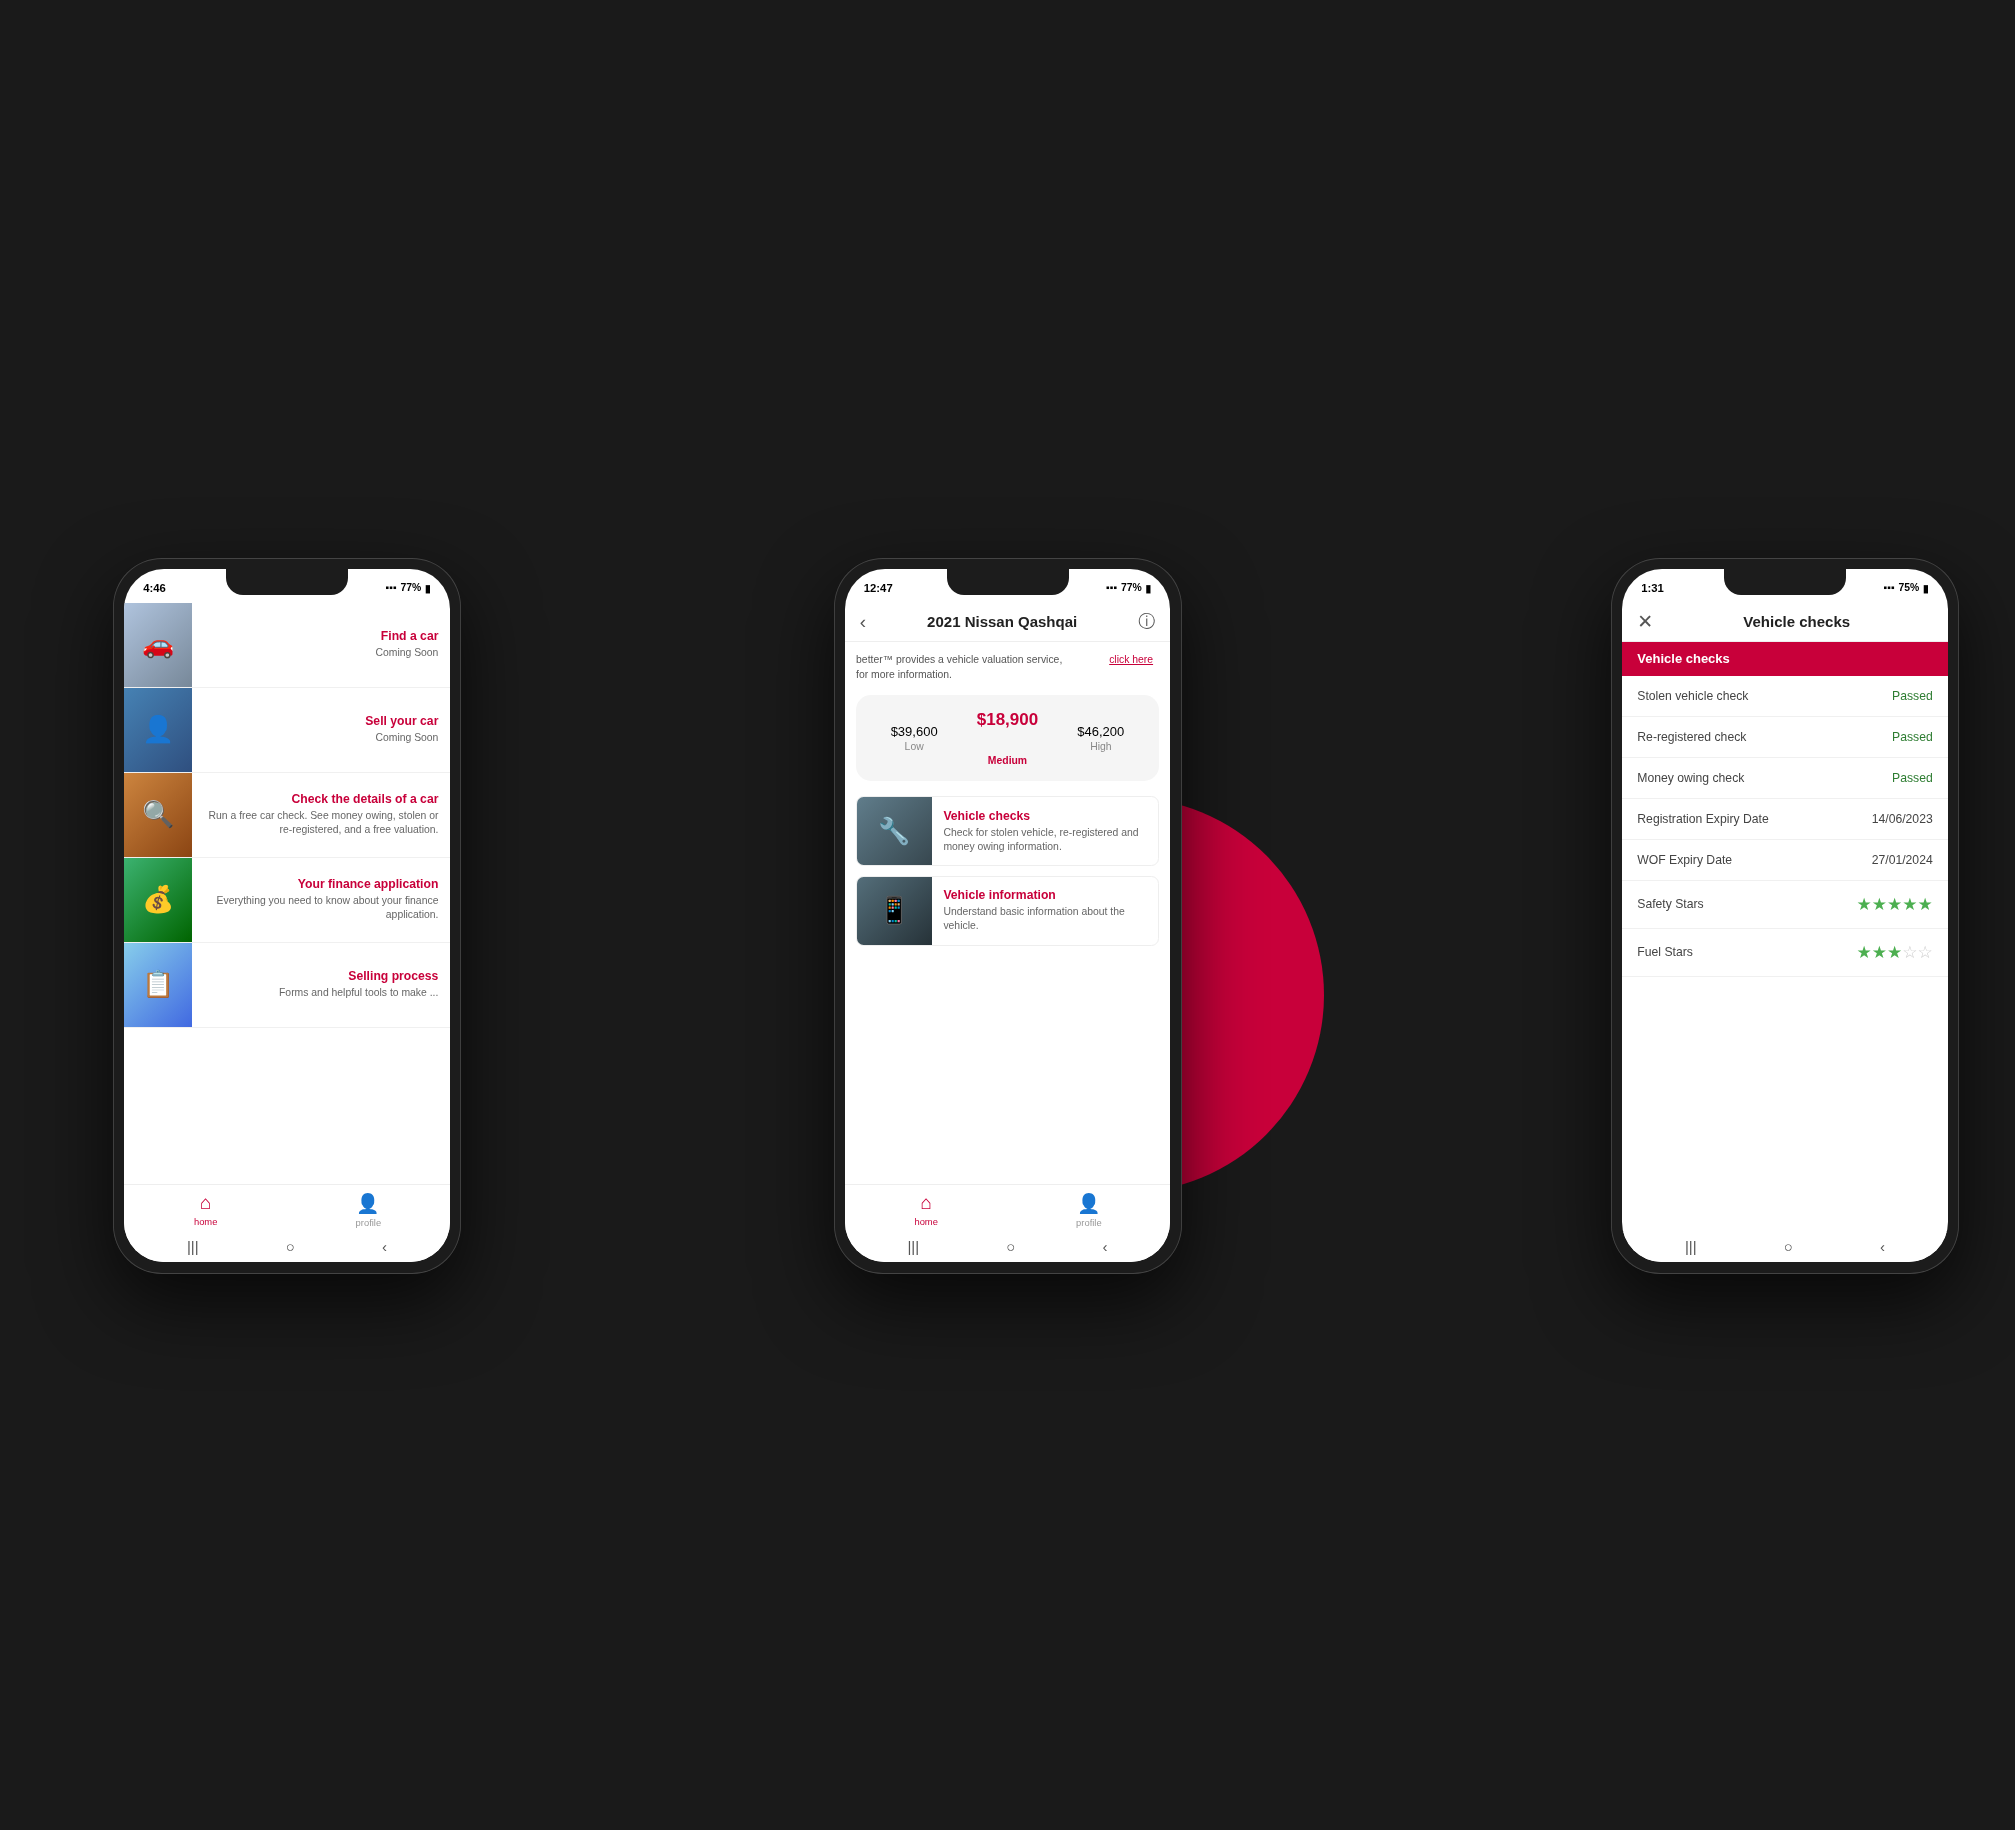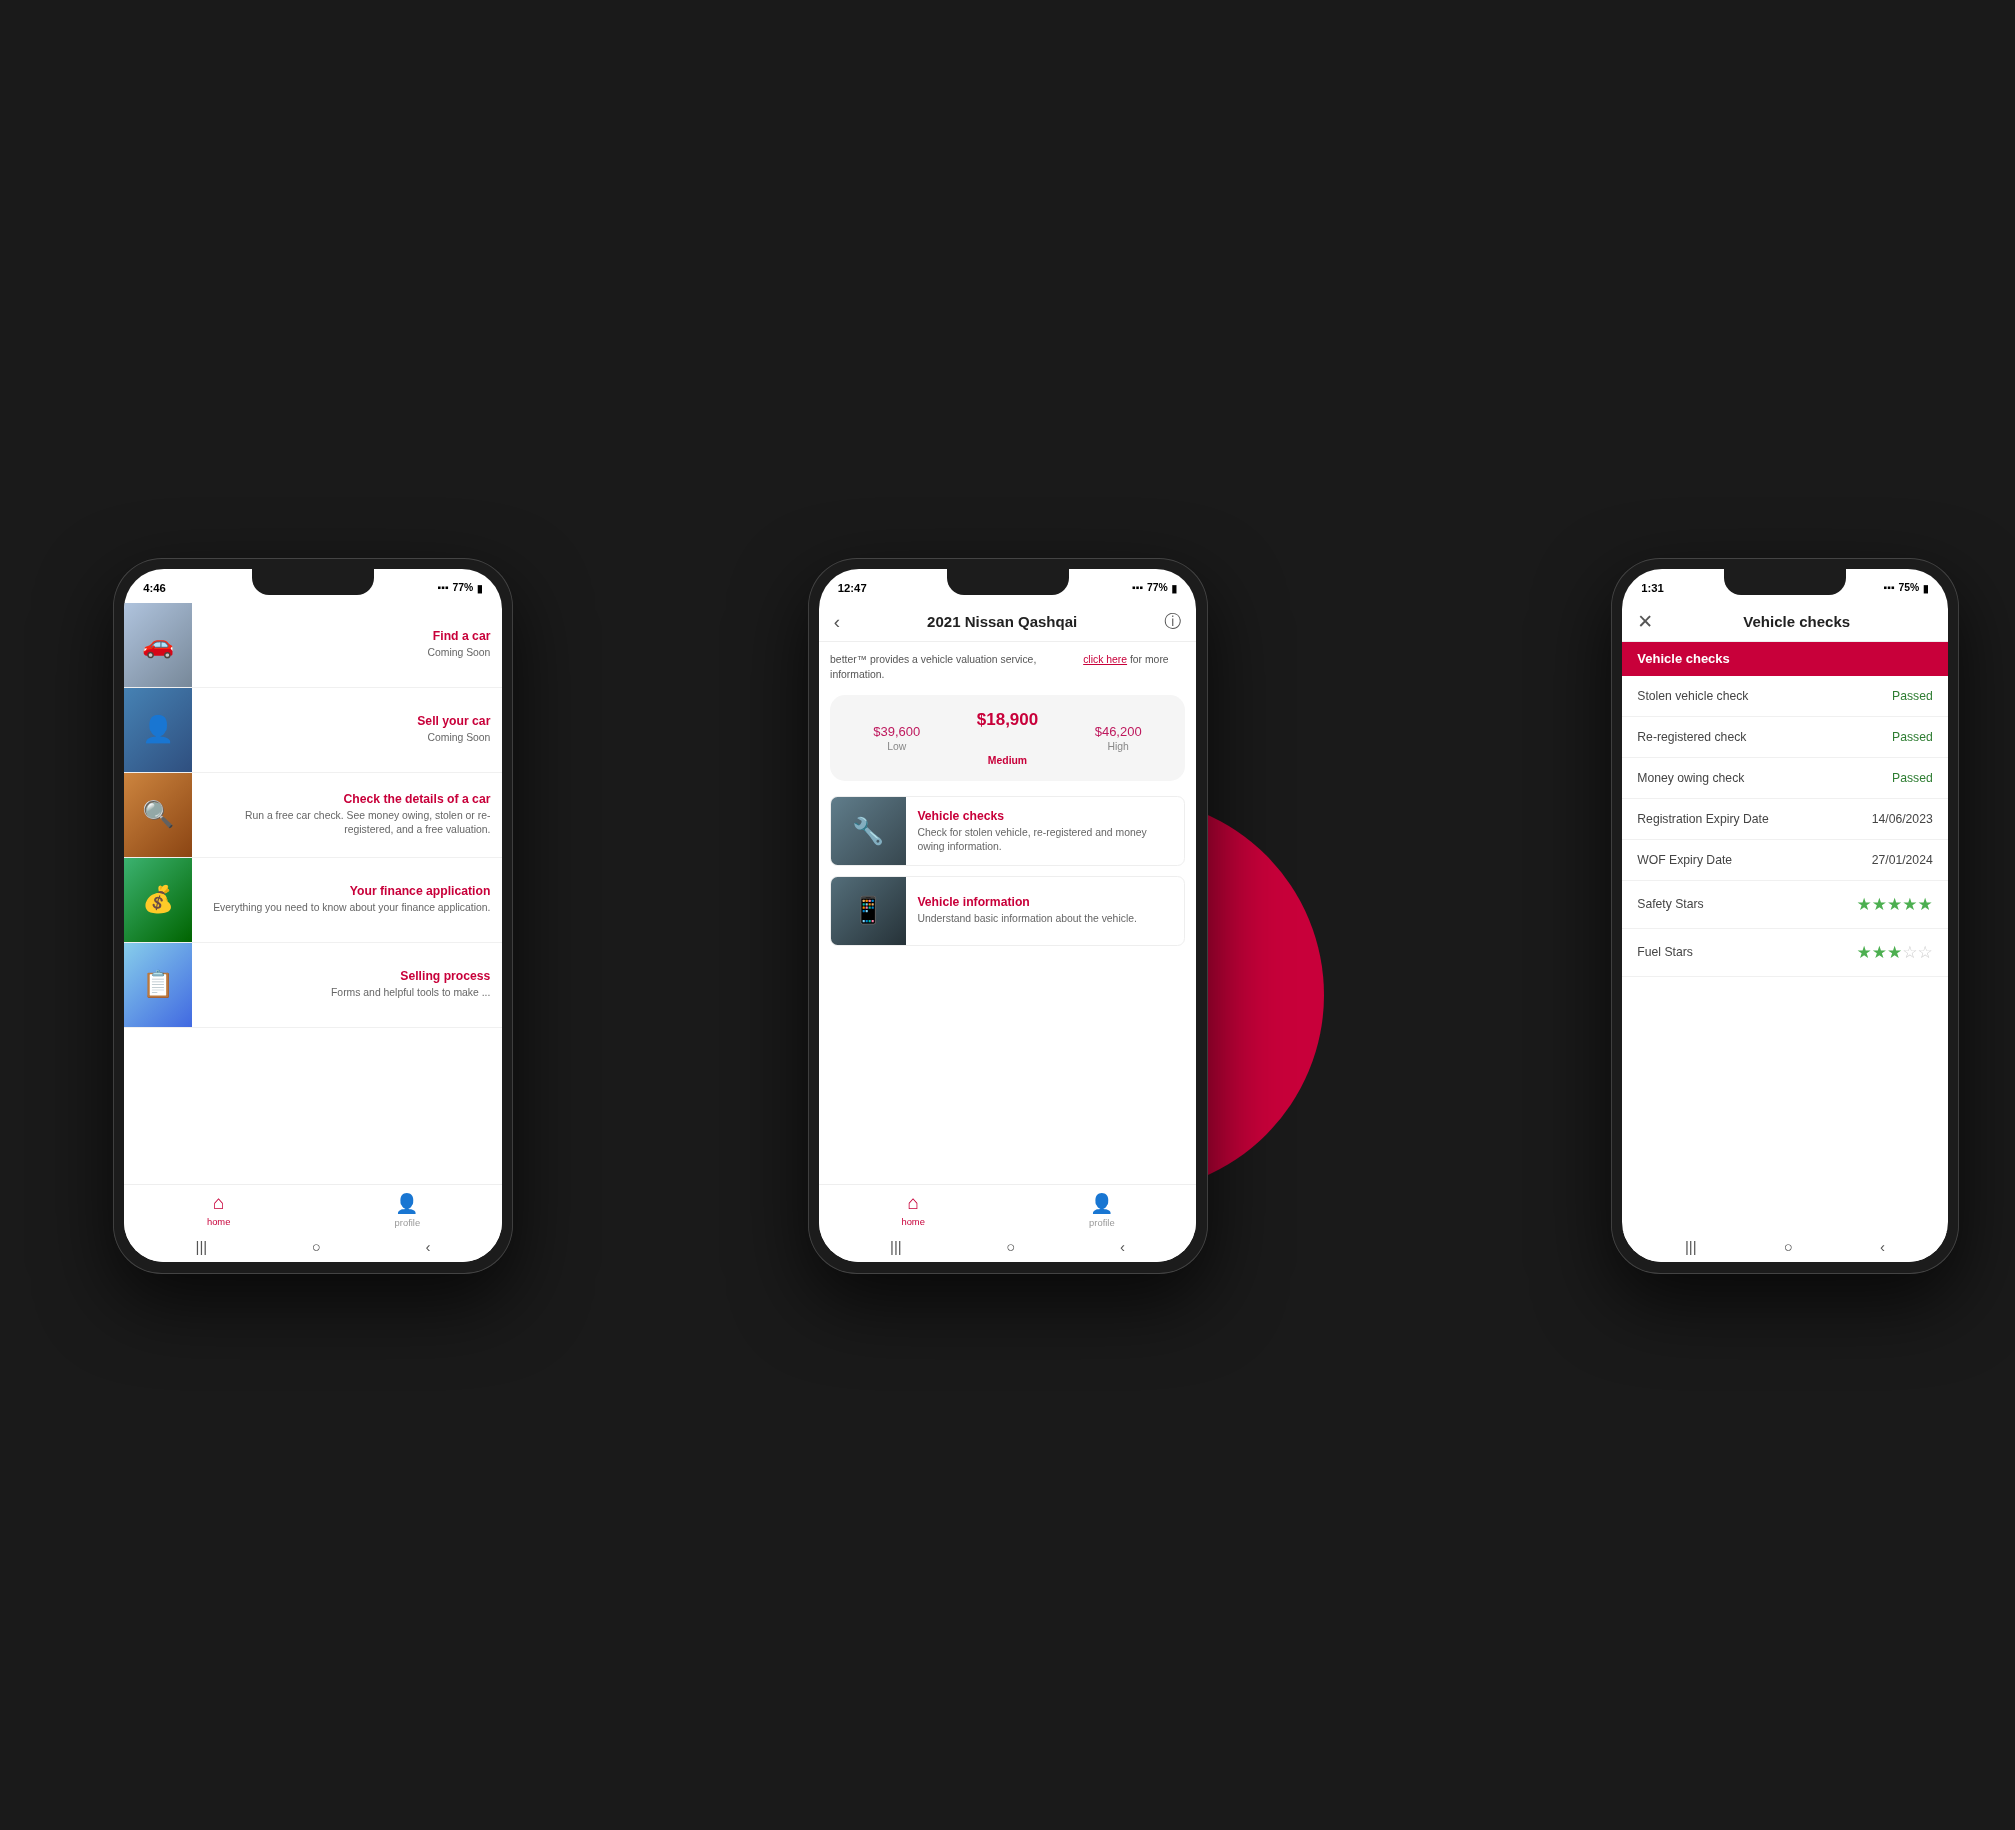--- a/index.html
+++ b/index.html
@@ -28,21 +28,21 @@
       z-index: 0;
     }
 
     
     .phone-wrapper {
       position: relative;
       z-index: 2;
     }
 
     .phone {
-      width: 400px;
+      width: 348px;
       height: 716px;
       background: #1c1c1c;
       border-radius: 49px;
       padding: 11.3px;
       box-shadow: 0 28px 75px rgba(0,0,0,0.7), inset 0 0 0 0.9px #444;
       position: relative;
     }
 
     .phone-screen {
       width: 100%;
@@ -233,21 +233,21 @@
       background: #f5f5f5;
       border-radius: 15px;
       padding: 15px;
       display: flex;
       justify-content: space-around;
       align-items: center;
       margin-bottom: 15px;
     }
 
     .val-item { text-align: center; }
-    .val-amount { font-size: 13px; color: #be185d; }
+    .val-amount { font-size: 13px; color: #000000; }
     .val-amount.highlighted { font-size: 17px; color: #c8003a; font-weight: 700; }
     .val-label { font-size: 10.4px; color: #888; margin-top: 1.9px; }
     .val-label.highlighted { color: #c8003a; font-weight: 600; margin-top: 25px; }
 
     .feature-card {
       display: flex;
       align-items: center;
       border: 0.9px solid #eee;
       border-radius: 7.5px;
       margin-bottom: 9.4px;

